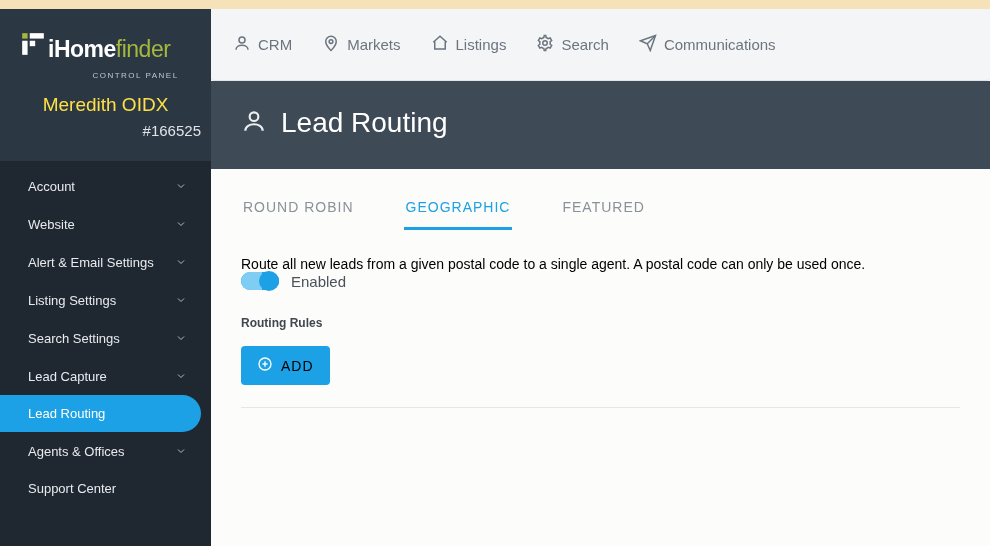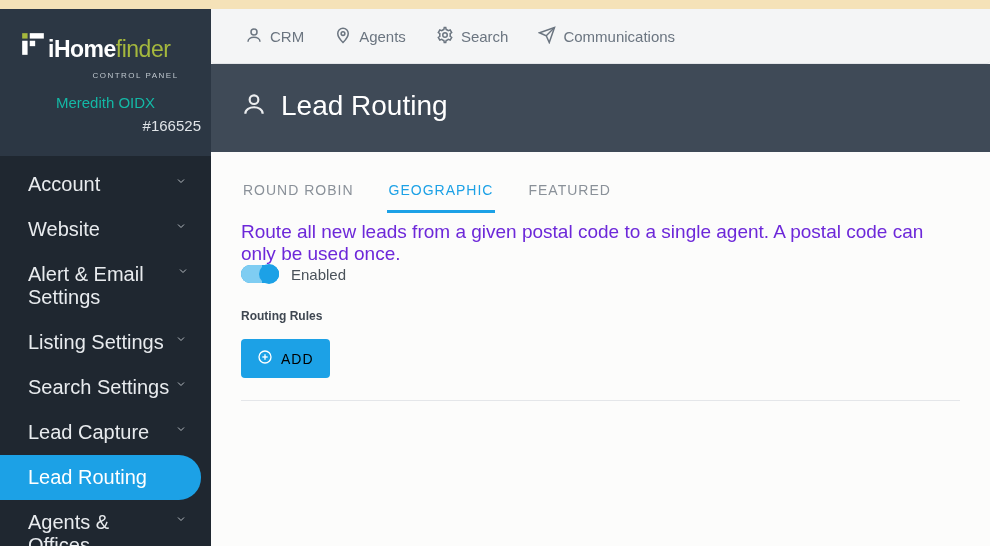--- a/index.html
+++ b/index.html
@@ -7,38 +7,38 @@
   .topband { height: 9px; background: #f5e2b8; }
   .app { display: flex; height: calc(100% - 9px); }
   .sidebar { width: 211px; background: #2c3744; color: #fff; display: flex; flex-direction: column; }
   .brand { padding: 22px 20px 10px 20px; display: flex; align-items: baseline; }
   .brand-logo { display: flex; align-items: center; margin-right: 2px; }
   .brand-logo svg { width: 26px; height: 26px; }
   .brand-strong { font-size: 23px; font-weight: 700; color: #fff; letter-spacing: -0.5px; }
   .brand-light  { font-size: 23px; font-weight: 300; color: #a5b83d; letter-spacing: -0.5px; }
   .brand-sub { text-align: center; font-size: 8px; letter-spacing: 1.5px; color: #bfc7ce; margin-top: -2px; padding-left: 60px;}
   .user-block { text-align: center; padding: 14px 10px 22px; }
-  .user-name { font-size: 15px; font-weight: 500; color: #14b8a6; }
+  .user-name { font-size: 19px; font-weight: 500; color: #fde047; }
   .user-id   { font-size: 15px; color: #e0e4e8; margin-top: 6px; text-align: right; }
   .nav { background: #1f2730; flex: 1; padding-top: 6px; }
-  .nav-item { display: flex; align-items: flex-start; justify-content: space-between; padding: 11px 22px 11px 28px; font-size: 20px; color: #e8ebee; cursor: pointer; }
+  .nav-item { display: flex; align-items: flex-end; justify-content: space-between; padding: 11px 22px 11px 28px; font-size: 13px; color: #e8ebee; cursor: pointer; }
   .nav-item .chev { width: 16px; height: 16px; display: flex; align-items: center; justify-content: center; opacity: .85; }
   .nav-item.active { background: #1ca1e6; color: #fff; border-radius: 0 22px 22px 0; margin-right: 10px; }
   .main { flex: 1; display: flex; flex-direction: column; }
-  .topnav { height: 55px; background: #f4f5f6; border-bottom: 1px solid #e3e5e8; display: flex; align-items: center; padding: 0 24px; gap: 10px; border-radius: 0 0 4px 4px; }
+  .topnav { height: 72px; background: #f4f5f6; border-bottom: 1px solid #e3e5e8; display: flex; align-items: center; padding: 0 12px; gap: 10px; border-radius: 0 0 4px 4px; }
   .top-item { display: flex; align-items: center; gap: 7px; padding: 6px 10px; color: #6b7580; font-size: 15px; cursor: pointer; }
   .top-item svg { width: 18px; height: 18px; stroke: #6b7580; }
   .page-header { background: #3f4a57; color: #fff; padding: 26px 30px 30px 30px; display: flex; align-items: center; gap: 14px; }
   .page-header svg { width: 26px; height: 26px; stroke: #ebedef; }
   .page-title { font-size: 28px; font-weight: 400; }
   .content { padding: 0 30px 20px 30px; background: #fcfcfb; flex: 1; }
-  .tabs { display: flex; gap: 31px; margin-top: 24px; border-bottom: 1px solid transparent; }
+  .tabs { display: flex; gap: 48px; margin-top: 24px; border-bottom: 1px solid transparent; }
   .tab { font-size: 14px; letter-spacing: 1px; color: #8a9199; padding: 6px 2px 12px; cursor: pointer; }
   .tab.active { color: #1ca1e6; border-bottom: 3px solid #1ca1e6; margin-bottom: -1px; }
-  .desc { margin-top: 8px; font-size: 19px; color: #6d28d9; }
+  .desc { margin-top: 26px; font-size: 14px; color: #000000; }
   .toggle-row { display: flex; align-items: center; gap: 12px; }
   .switch { width: 38px; height: 18px; border-radius: 12px; background: #1ca1e6; position: relative; cursor: pointer; }
   .switch::before { content: ""; position: absolute; left: 0; top: 0; width: 38px; height: 18px; border-radius: 12px; background: linear-gradient(90deg, #7fcdf2 0%, #7fcdf2 55%, #1ca1e6 55%);}
   .switch::after { content: ""; position: absolute; right: 0px; top: -1px; width: 20px; height: 20px; border-radius: 50%; background: #1ca1e6; }
   .toggle-label { font-size: 15px; color: #4a525a; }
   .section-title { margin-top: 26px; font-size: 12px; color: #3f4751; }
   .add-btn { margin-top: 16px; display: inline-flex; align-items: center; gap: 8px; background: #1ca1e6; color: #000000; border: none; padding: 10px 16px; border-radius: 4px; font-size: 14px; letter-spacing: 1px; cursor: pointer; }
   .add-btn svg { width: 16px; height: 16px; stroke: #fff; }
   .hr { margin-top: 22px; height: 1px; background: #e4e6e9; }
 </style>
@@ -140,21 +140,28 @@
               <circle cx="12" cy="8" r="4"></circle>
               <path d="M4 21c0-4 4-6 8-6s8 2 8 6"></path>
             </svg></span>
         <span>CRM</span>
       </div>
       <div class="top-item">
         <span><svg viewBox="0 0 24 24" fill="none" stroke-width="2">
               <path d="M12 22s7-7 7-12a7 7 0 10-14 0c0 5 7 12 7 12z"></path>
               <circle cx="12" cy="10" r="2.5"></circle>
             </svg></span>
-        <span>Agents</span>
+        <span>Markets</span>
+      </div>
+      <div class="top-item">
+        <span><svg viewBox="0 0 24 24" fill="none" stroke-width="2">
+              <path d="M3 11l9-8 9 8"></path>
+              <path d="M5 10v10h14V10"></path>
+            </svg></span>
+        <span>Listings</span>
       </div>
       <div class="top-item">
         <span><svg viewBox="0 0 24 24" fill="none" stroke-width="2">
               <circle cx="12" cy="12" r="3"></circle>
               <path d="M19 12a7 7 0 00-.2-1.7l2.1-1.6-2-3.4-2.5 1a7 7 0 00-2.9-1.7L13 2h-2l-.5 2.6a7 7 0 00-2.9 1.7l-2.5-1-2 3.4 2.1 1.6A7 7 0 005 12c0 .6.1 1.1.2 1.7l-2.1 1.6 2 3.4 2.5-1a7 7 0 002.9 1.7L11 22h2l.5-2.6a7 7 0 002.9-1.7l2.5 1 2-3.4-2.1-1.6c.1-.6.2-1.1.2-1.7z"></path>
             </svg></span>
         <span>Search</span>
       </div>
       <div class="top-item">
         <span><svg viewBox="0 0 24 24" fill="none" stroke-width="2">

